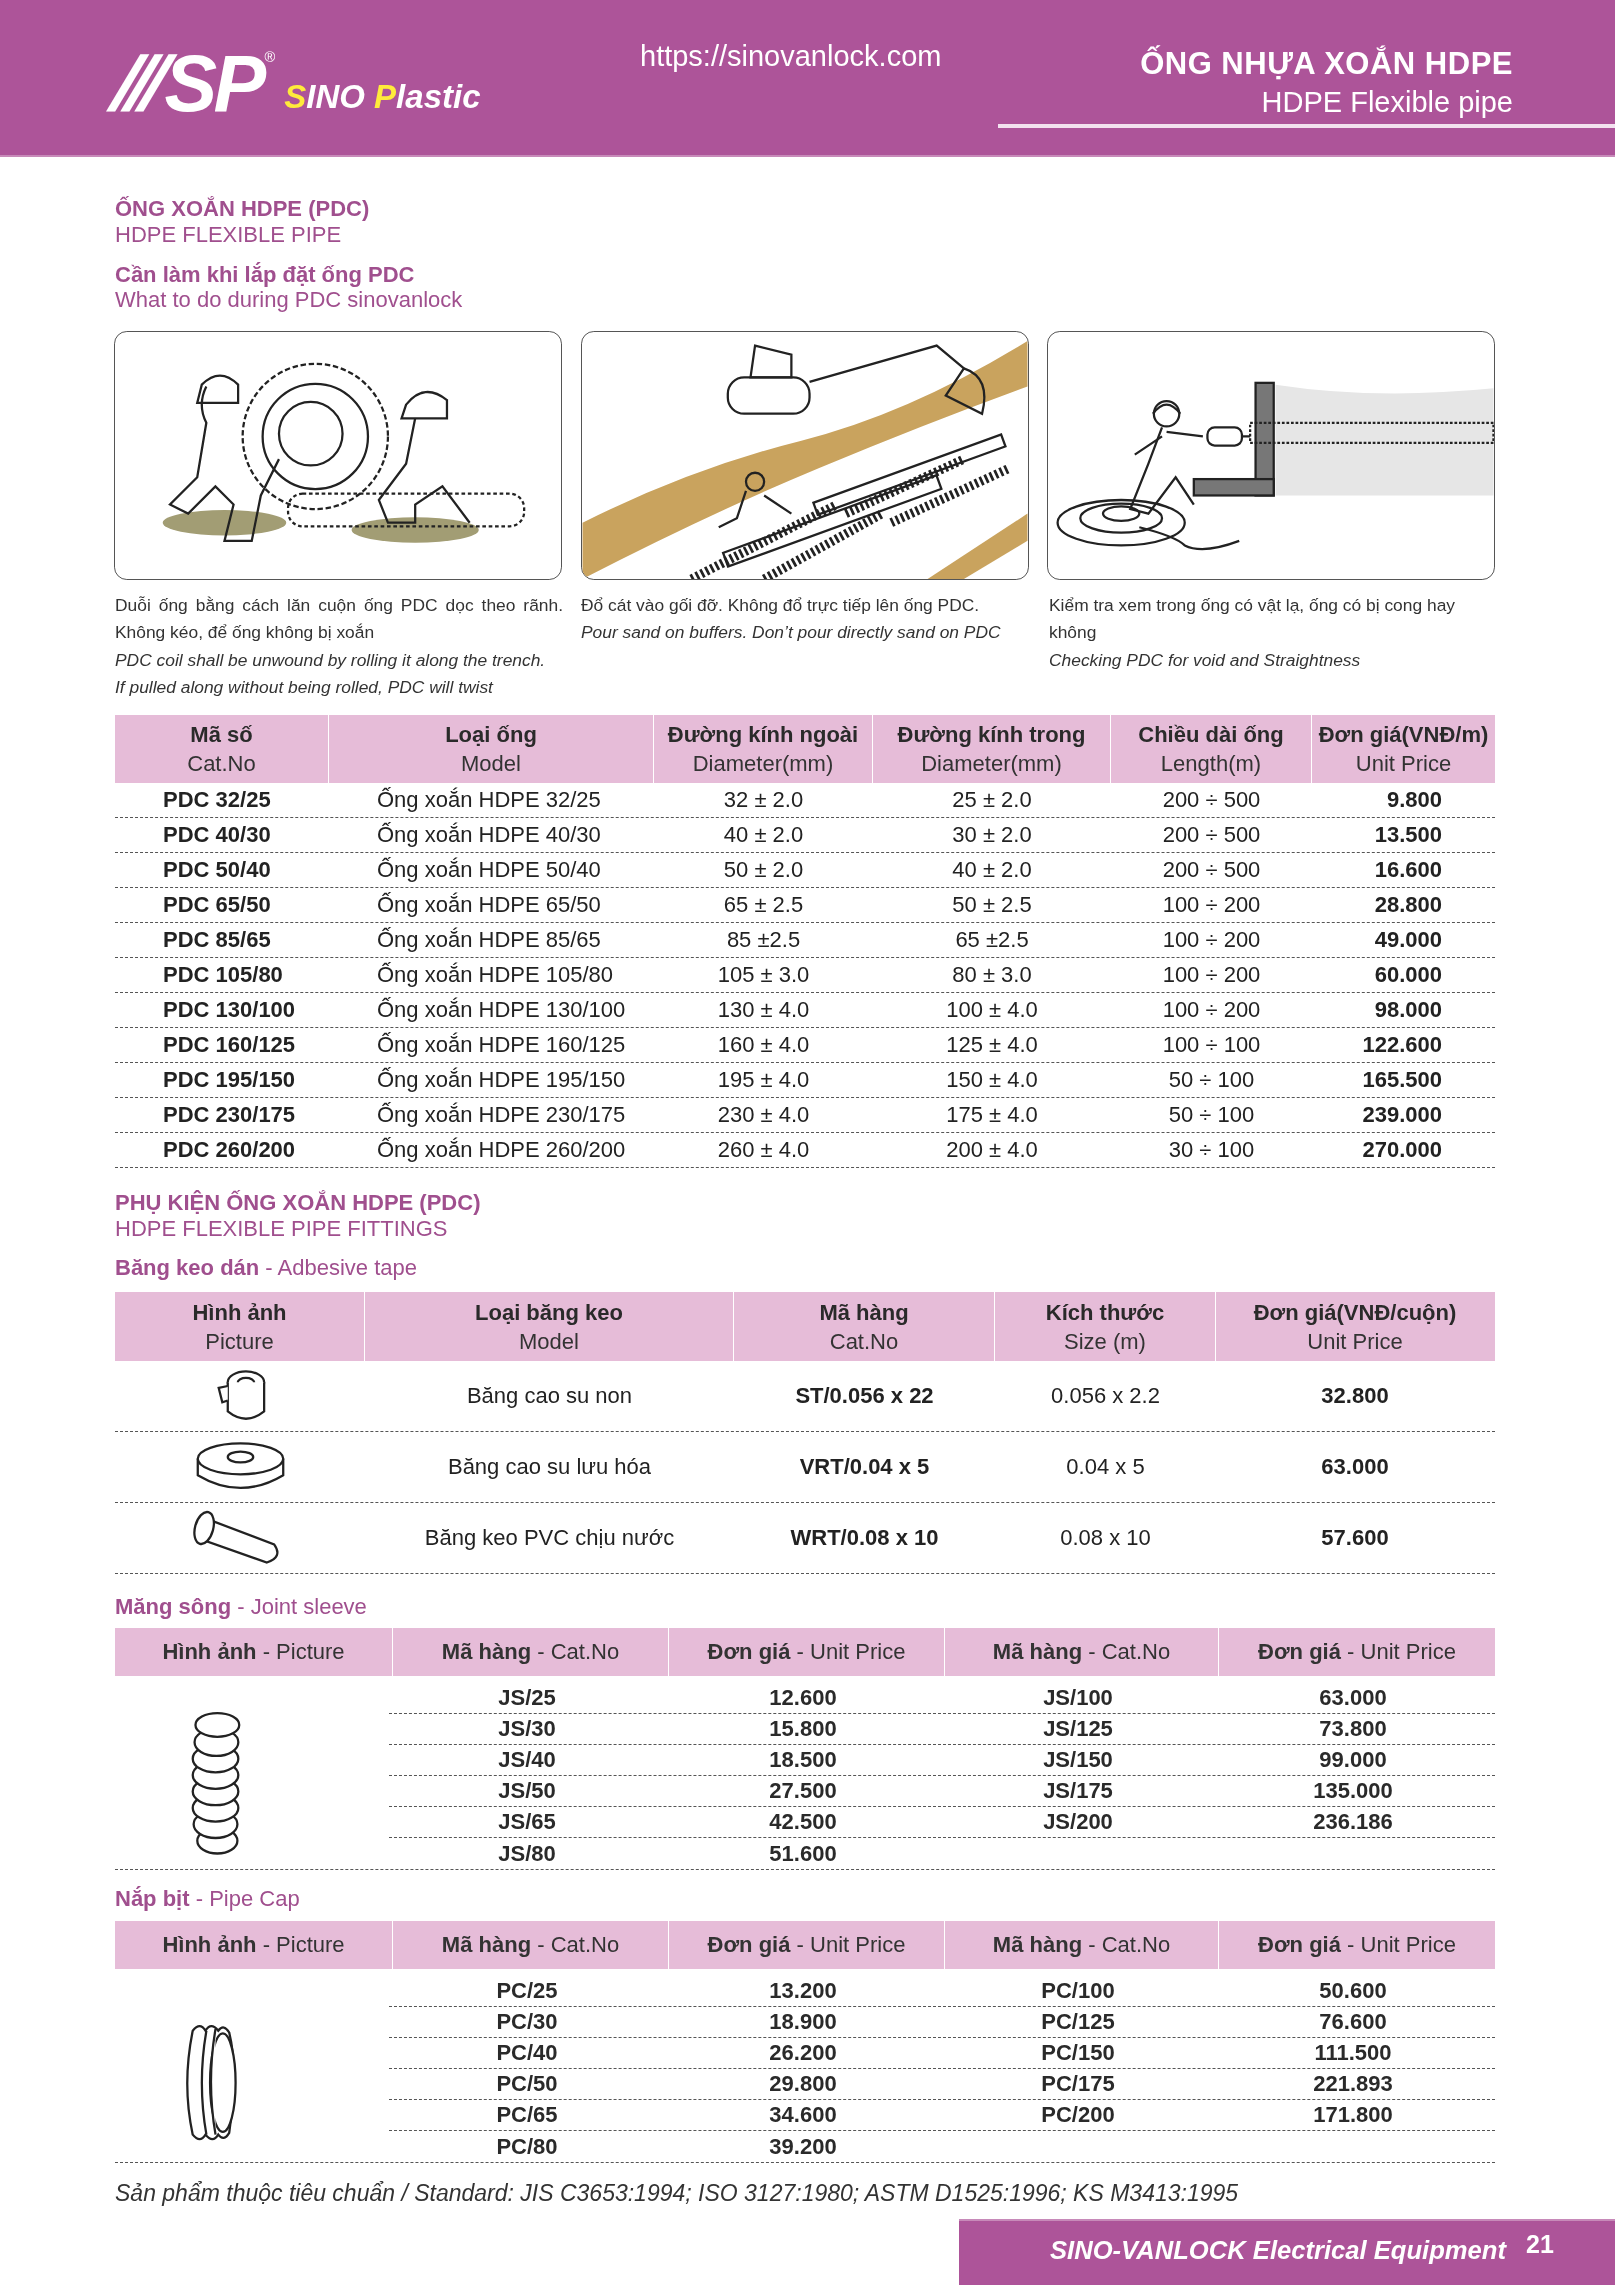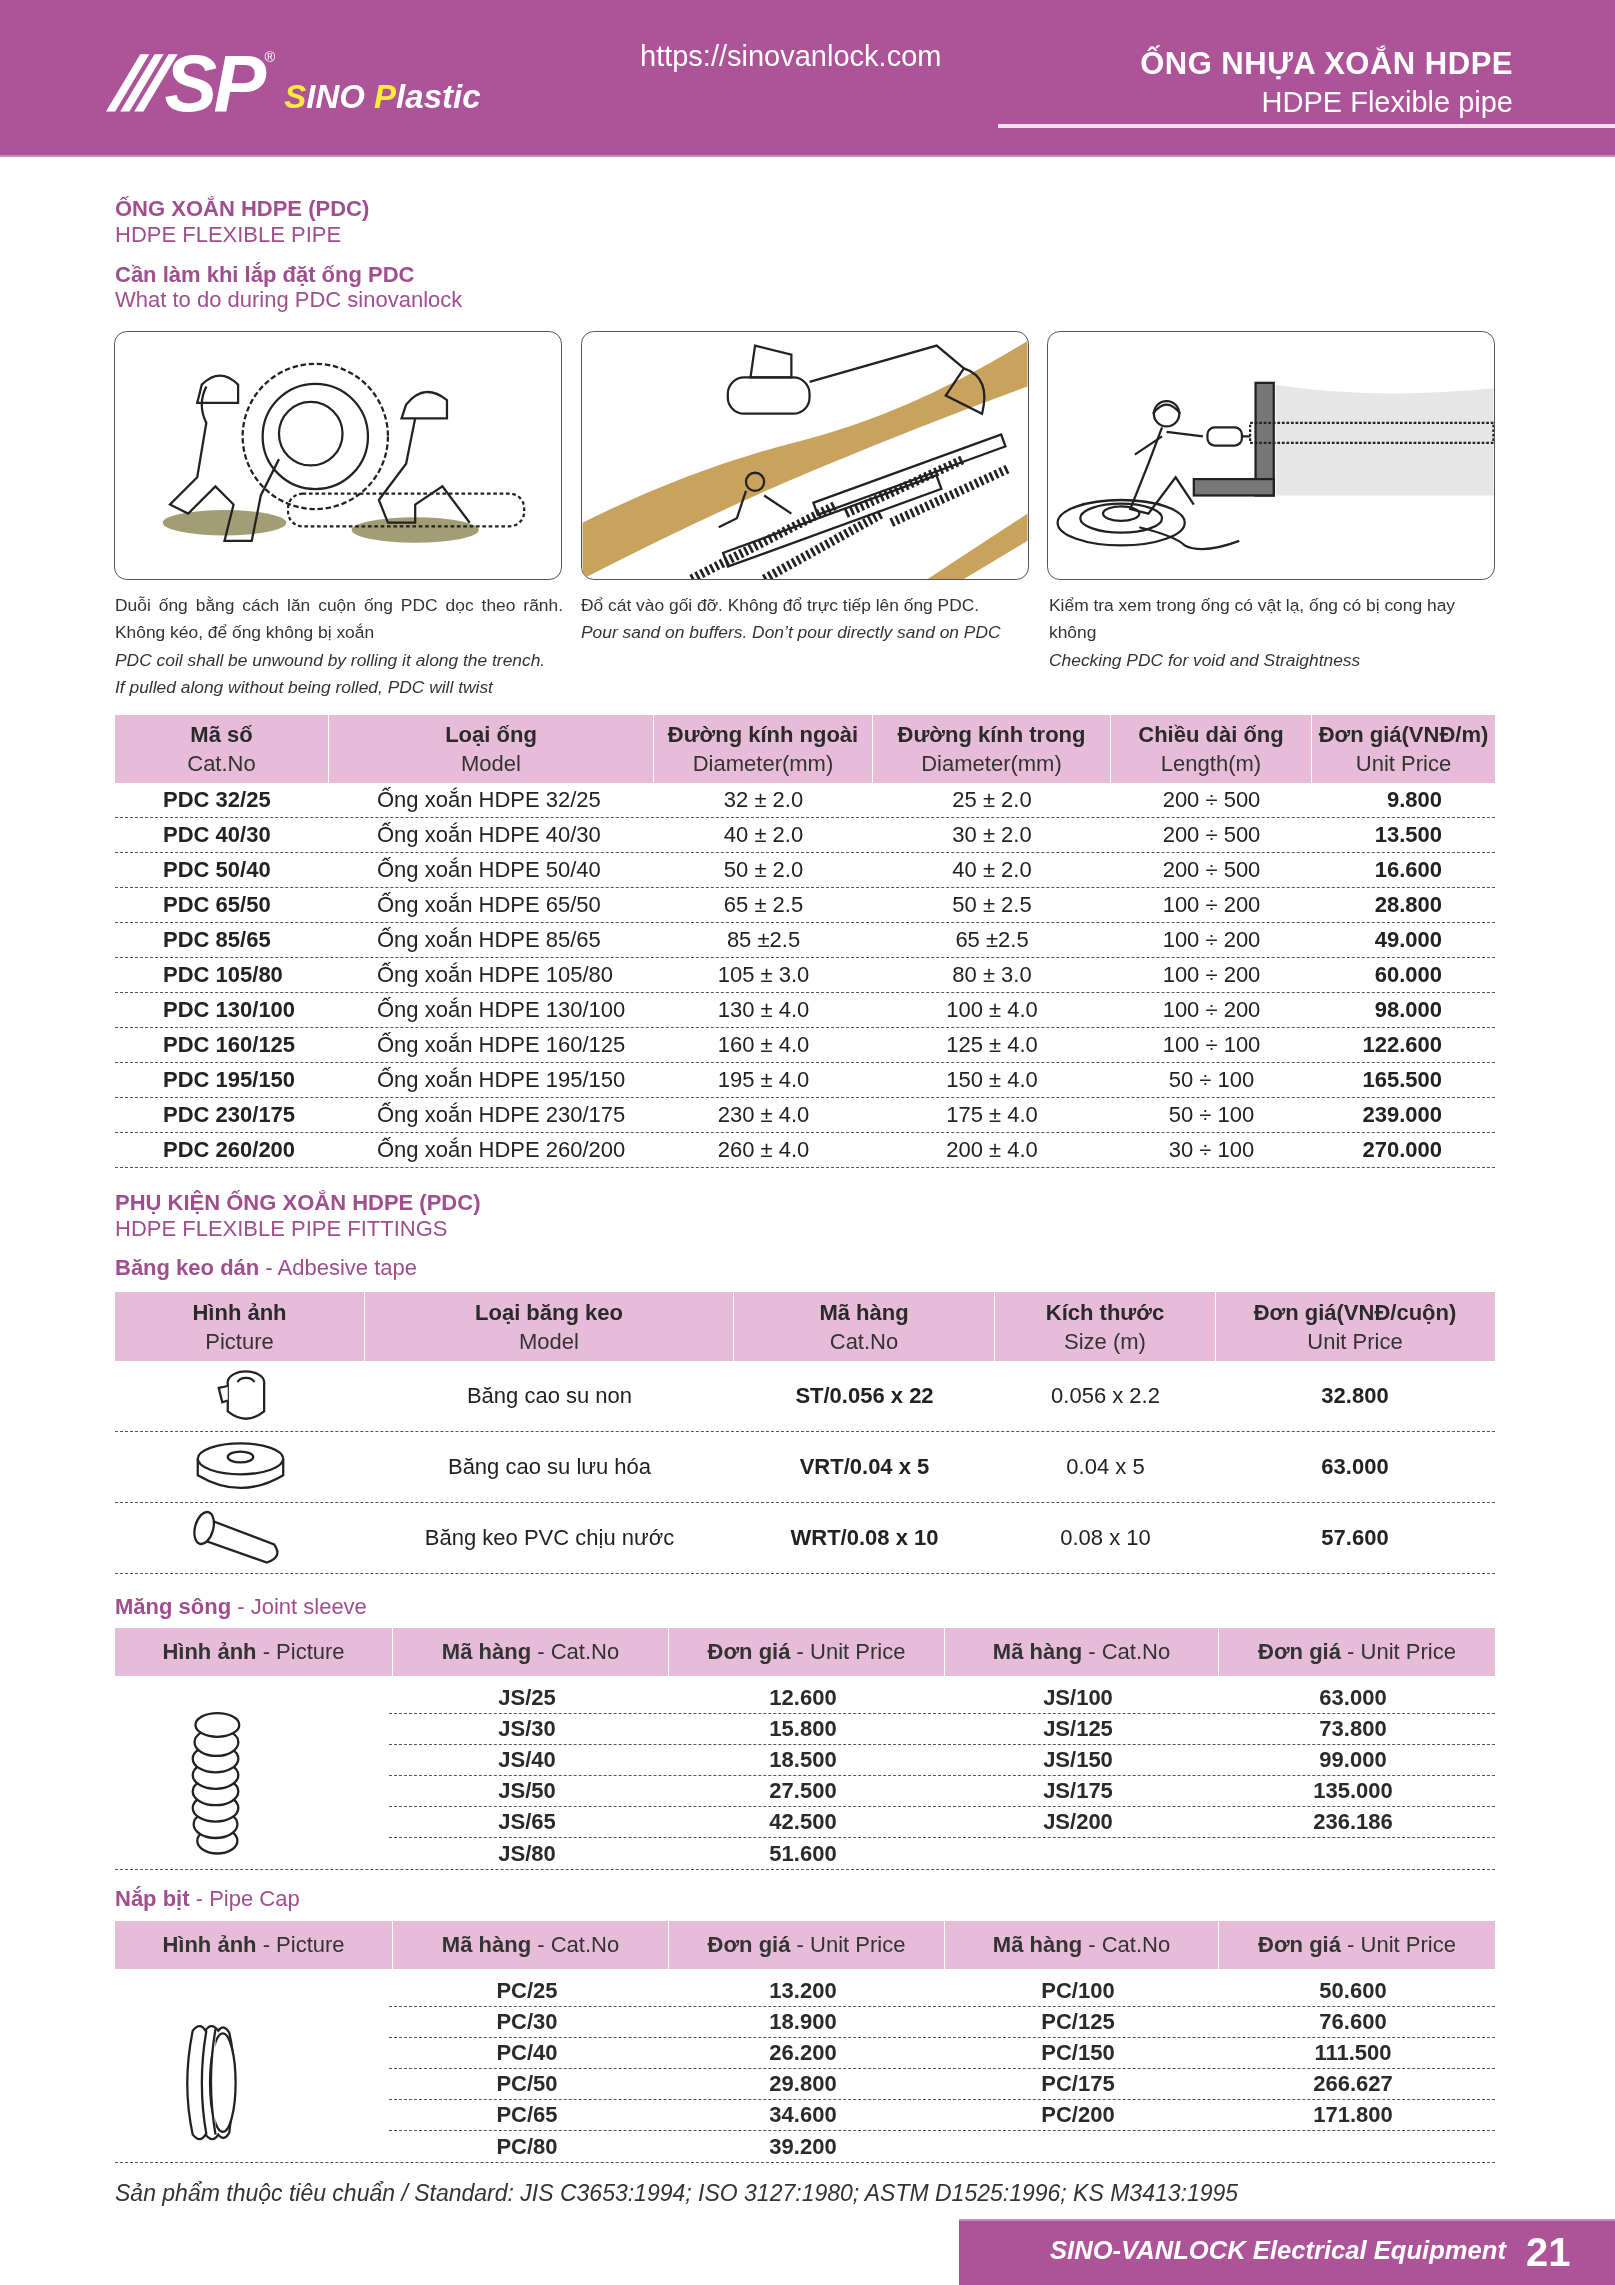--- a/index.html
+++ b/index.html
@@ -50,21 +50,21 @@
   .rows { flex: 1; }
   .grow { display: flex; height: 31px; align-items: center; border-bottom: 1.8px dashed #555; font-size: 22px; font-weight: bold; color: #2a2a2a; }
   .grow.last { border-bottom: none; }
   .grow > div { text-align: center; }
   .full-dash { position: absolute; left: 0; width: 1380px; border-bottom: 1.8px dashed #555; }
 
   
   .std { position: absolute; left: 115px; top: 2180px; font-size: 23px; font-style: italic; color: #333; }
   .footer { position: absolute; left: 959px; top: 2219px; width: 656px; height: 67px; background: #ad5499; border-top: 2.7px solid #c78ab9; }
   .footer .ft { position: absolute; left: 91px; top: 14.6px; color: #fff; font-weight: bold; font-style: italic; font-size: 25.6px; }
-  .footer .pg { position: absolute; left: 567px; top: 9.1px; color: #fff; font-weight: bold; font-size: 40px; }
+  .footer .pg { position: absolute; left: 567px; top: 9.1px; color: #fff; font-weight: bold; font-size: 25px; }
 </style>
 </head>
 <body>
 
 <div class="header">
   <div class="logo">
     <span class="slashes">///</span>
     <span class="sp">SP</span>
     <span class="reg">®</span>
     <span class="brand"><span class="y">S</span><span>INO </span><span class="y">P</span><span>lastic</span></span>
@@ -457,21 +457,21 @@
         <div class="grow">
           <div style="width: 276px;">PC/40</div>
           <div style="width: 276px;">26.200</div>
           <div style="width: 274px;">PC/150</div>
           <div style="width: 276px;">111.500</div>
         </div>
         <div class="grow">
           <div style="width: 276px;">PC/50</div>
           <div style="width: 276px;">29.800</div>
           <div style="width: 274px;">PC/175</div>
-          <div style="width: 276px;">266.627</div>
+          <div style="width: 276px;">221.893</div>
         </div>
         <div class="grow">
           <div style="width: 276px;">PC/65</div>
           <div style="width: 276px;">34.600</div>
           <div style="width: 274px;">PC/200</div>
           <div style="width: 276px;">171.800</div>
         </div>
         <div class="grow last">
           <div style="width: 276px;">PC/80</div>
           <div style="width: 276px;">39.200</div>

